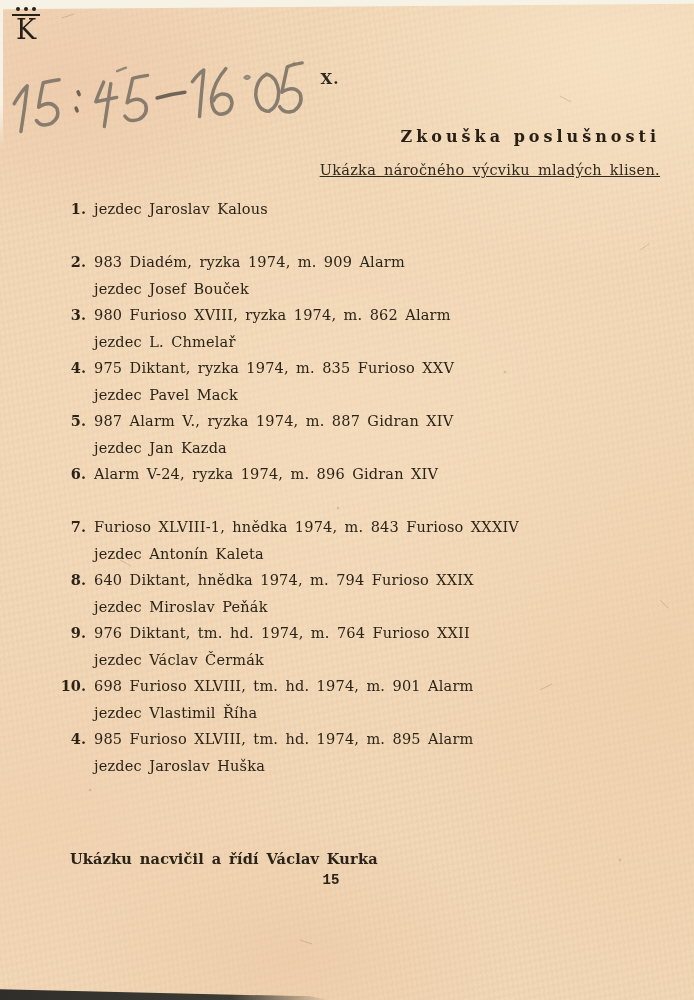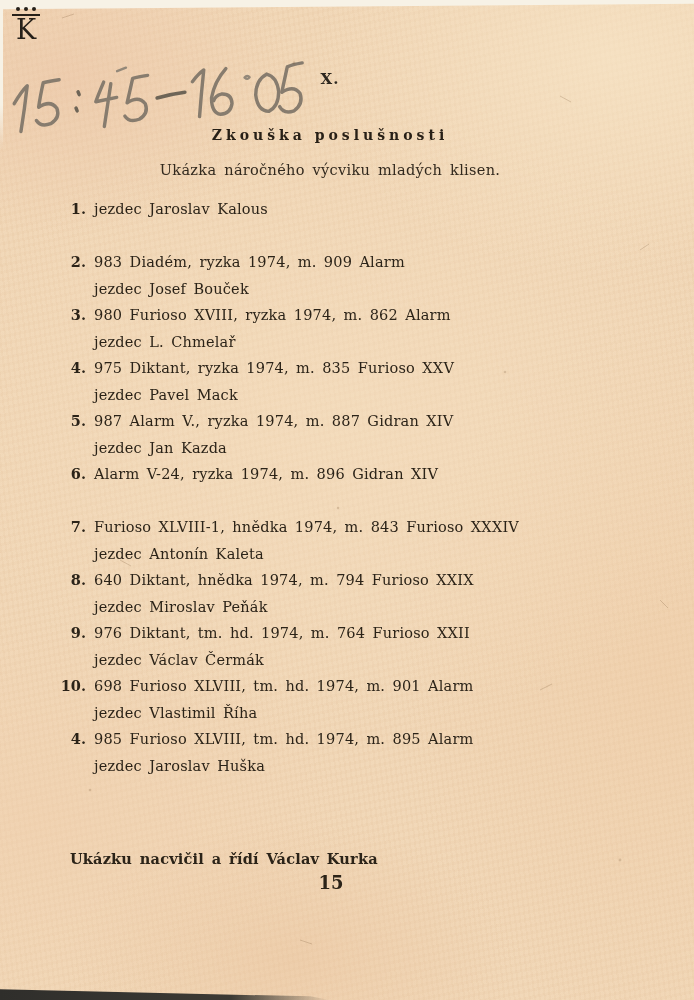--- a/index.html
+++ b/index.html
@@ -45,37 +45,37 @@
   .stamp-letter{font-size:27px;line-height:26px;font-weight:400;color:#262019;}
   
   .handwriting{position:absolute;left:6px;top:60px;width:302px;height:74px;transform:rotate(-3.5deg);}
   .handwriting path{fill:none;stroke:#877c6e;stroke-width:3.4;stroke-linecap:round;stroke-linejoin:round;}
   .handwriting path.thin{stroke-width:2.4;stroke:#938879;}
   .handwriting path.dark{stroke:#6e6557;}
   .sr{position:absolute;width:1px;height:1px;overflow:hidden;clip-path:inset(50%);opacity:0;}
   
   .sec-num{position:absolute;left:0;top:70px;width:660px;text-align:center;
     font-size:15px;font-weight:700;letter-spacing:1px;}
-  .title{position:absolute;left:0;top:127px;width:660px;margin:0;text-align:center;
-    font-size:14px;font-weight:700;letter-spacing:4px;color:#271f16;}
-  .subtitle{position:absolute;left:0;top:162px;width:660px;text-align:center;
-    font-size:14.5px;word-spacing:3px;letter-spacing:.3px;color:#32291e;}
+  .title{position:absolute;left:0;top:127px;width:660px;margin:0;text-align:right;
+    font-size:16px;font-weight:700;letter-spacing:4px;color:#271f16;}
+  .subtitle{position:absolute;left:0;top:162px;width:660px;text-align:right;
+    font-size:14.5px;word-spacing:3px;letter-spacing:.3px;color:#32291e;text-decoration:underline;}
   
   .entries{position:absolute;left:54px;top:196px;margin:0;padding:0;list-style:none;width:560px;}
   .entry{display:flex;align-items:flex-start;height:53px;}
   .entry .num{flex:0 0 32px;text-align:right;margin-right:8px;
     font-size:14.5px;line-height:26.5px;font-weight:700;color:#2b2318;}
   .entry .lines{flex:1;}
   .entry .l1,.entry .l2{display:block;font-size:14.5px;line-height:26.5px;
     word-spacing:2.5px;letter-spacing:.2px;white-space:nowrap;color:#2b2318;}
   
   .footer-note{position:absolute;left:70px;top:838px;font-size:14.5px;font-weight:700;
     word-spacing:2.5px;letter-spacing:.2px;color:#2b2318;margin-top:12px;}
   .page-number{position:absolute;left:0;top:872px;width:662px;text-align:center;
-    font-size:18px;font-weight:700;color:#2b2318;}
+    font-size:14px;font-weight:700;color:#2b2318;font-family:Liberation Mono, monospace;}
   
   .speckles{position:absolute;left:0;top:0;width:694px;height:1000px;pointer-events:none;}
   .speckles line{stroke:rgba(125,92,58,.25);stroke-width:1;}
   .speckles circle{fill:rgba(120,88,55,.22);}
 </style>
 </head>
 <body>
 
 <div class="page">
 

